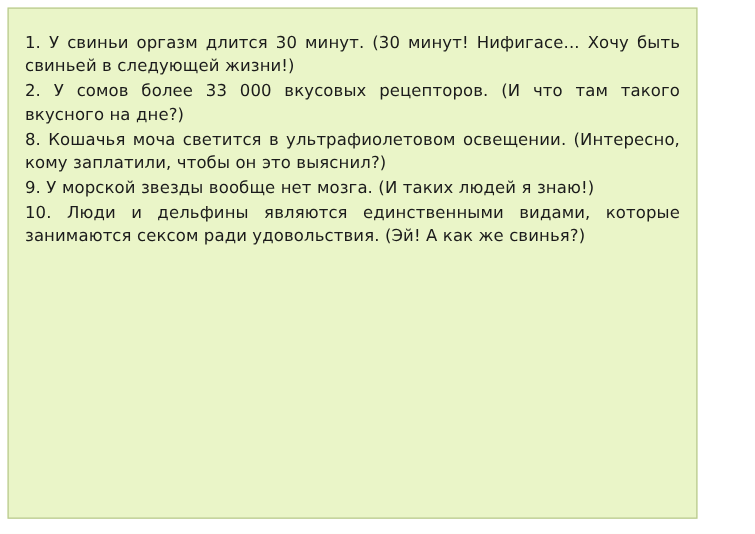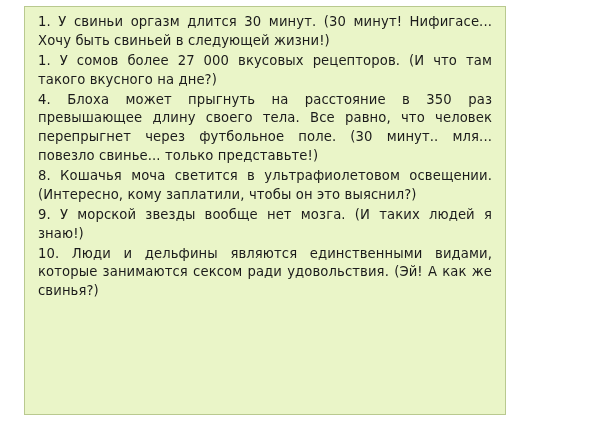--- a/index.html
+++ b/index.html
@@ -8,43 +8,42 @@
     background: #ffffff;
   }
   body {
     width: 604px;
     height: 427px;
     overflow: hidden;
     font-family: "DejaVu Sans", sans-serif;
   }
   #card {
     position: absolute;
-    left: 24px;
+    left: 6px;
     top: 6px;
-    width: 482px;
+    width: 552px;
     height: 409px;
     background: #eaf5c8;
     border: 1px solid #b9c98f;
     box-sizing: border-box;
-    padding: 6px 13px 8px 13px;
+    padding: 19px 13px 8px 13px;
   }
   .fact {
     font-size: 13.2px;
     line-height: 1.43;
     color: #1b1b1b;
     text-align: justify;
     text-justify: inter-word;
     margin: 0 0 1px 0;
     letter-spacing: 0.1px;
   }
   .fact:last-child { margin-bottom: 12px; }
 </style>
 </head>
 <body>
 
 <div id="card" style="background: rgb(234, 245, 200); border-color: rgb(185, 201, 143); color: rgb(27, 27, 27);">
   <p class="fact">1. У свиньи оргазм длится 30 минут. (30 минут!  Нифигасе... Хочу быть свиньей в следующей жизни!)</p>
-  <p class="fact">1. У сомов более  27 000 вкусовых рецепторов. (И что там такого вкусного на дне?)</p>
-  <p class="fact">4. Блоха может прыгнуть на расстояние в 350 раз превышающее длину своего тела.  Все равно,  что человек  перепрыгнет через  футбольное поле. (30 минут.. мля... повезло свинье... только представьте!)</p>
+  <p class="fact">2. У сомов более  33 000 вкусовых рецепторов. (И что там такого вкусного на дне?)</p>
   <p class="fact">8. Кошачья моча светится в ультрафиолетовом освещении. (Интересно, кому заплатили, чтобы он это выяснил?)</p>
   <p class="fact">9. У морской звезды вообще нет мозга. (И таких людей я знаю!)</p>
   <p class="fact">10. Люди  и  дельфины   являются  единственными  видами,  которые занимаются сексом ради удовольствия. (Эй! А как же свинья?)</p>
 </div>
 
 </body></html>

